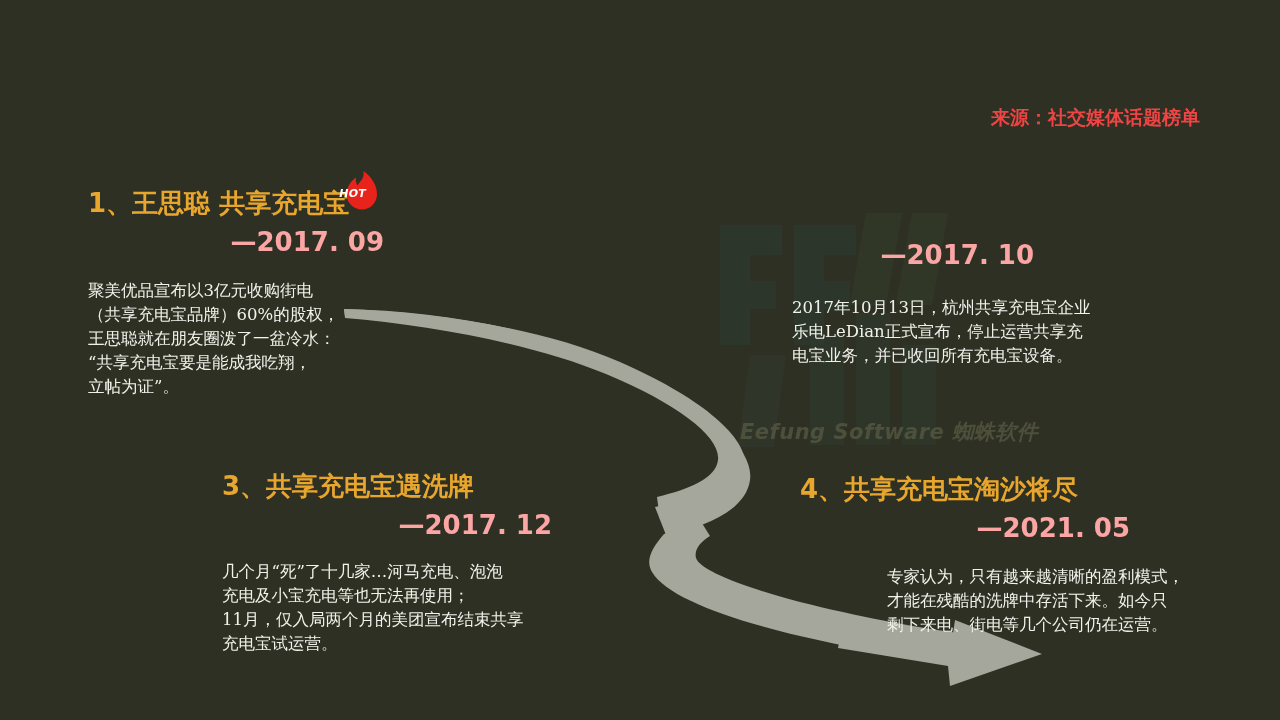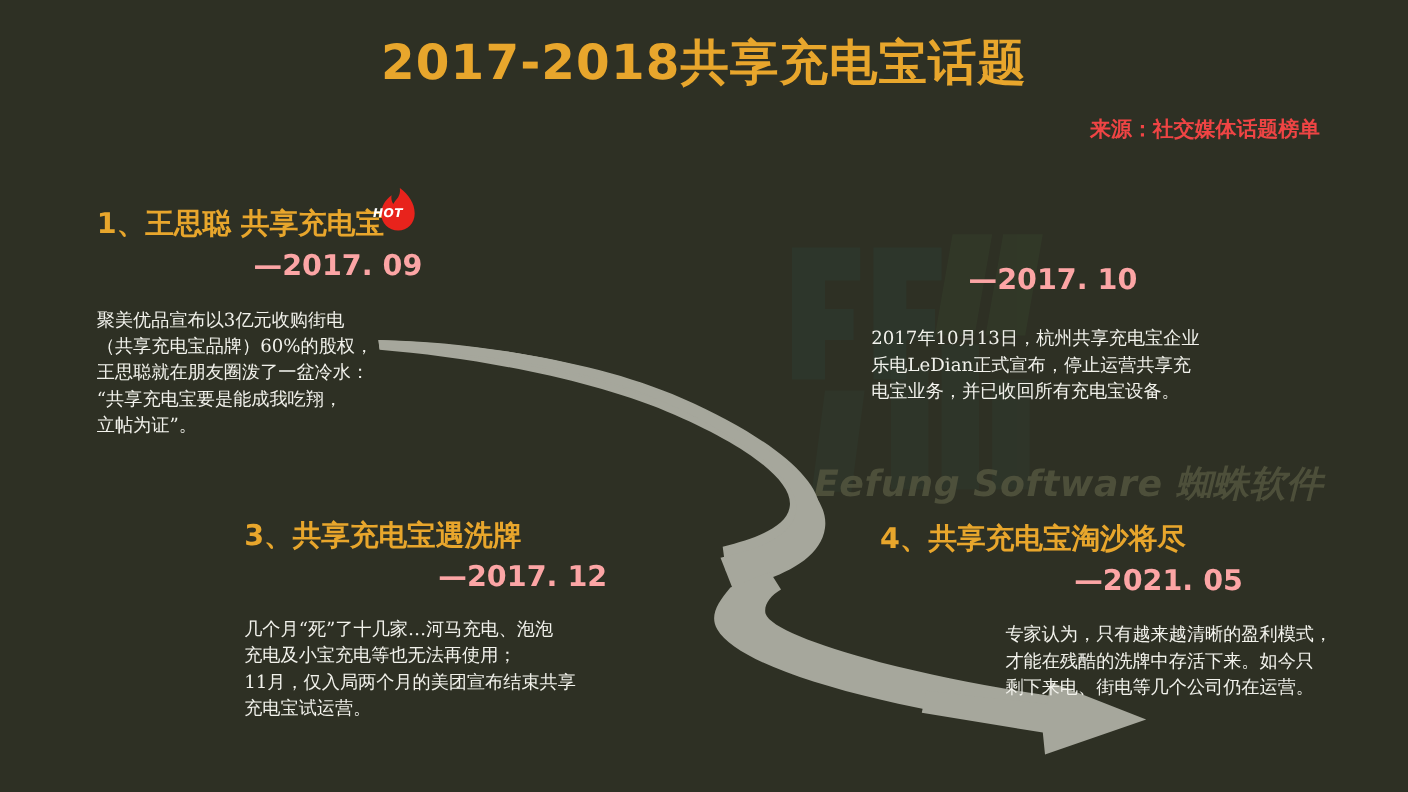--- a/index.html
+++ b/index.html
@@ -30,21 +30,21 @@
     height: 270px;
     opacity: 0.20;
   }
   .wm-text {
     position: absolute;
     left: 740px;
     top: 418px;
     font-family: "DejaVu Sans", sans-serif;
     font-style: italic;
     font-weight: bold;
-    font-size: 33px;
+    font-size: 21px;
     letter-spacing: 0.5px;
     color: #53553f;
     white-space: nowrap;
     opacity: 0.85;
     text-align: center;
   }
 
   
   .road {
     position: absolute;
@@ -132,21 +132,21 @@
   #sec2 { left: 672px; top: 234px; width: 370px; }
   #sec2 .sec-date { width: 362px; }
   #sec2 .sec-body { margin-top: 26px; margin-left: 120px; width: 340px; }
 
   #sec3 { left: 222px; top: 469px; width: 348px; }
   #sec3 .sec-date { width: 330px; }
   #sec3 .sec-body { margin-top: 20px; }
 
   #sec4 { left: 800px; top: 472px; width: 350px; }
   #sec4 .sec-date { width: 330px; }
-  #sec4 .sec-body { margin-top: 22px; margin-left: 114px; width: 340px; }
+  #sec4 .sec-body { margin-top: 22px; margin-left: 87px; width: 340px; }
 </style>
 </head>
 <body>
 
 <div id="slide">
 
   <div class="wm-layer">
     <svg class="wm-logo" viewBox="0 0 300 270">
       <g fill="#2b6b63" opacity="0.55">
         <polygon points="30,40 92,40 92,70 60,70 60,96 86,96 86,124 60,124 60,160 30,160"></polygon>
@@ -246,21 +246,20 @@
                L 966,634
                C 918,628 856,616 800,602
                C 740,586 700,570 696,558
                C 694,550 700,542 710,536
                L 700,520 Z"></path>
 
       <polygon points="955,620 1042,654 950,686 948,666 838,648 842,628 952,640"></polygon>
     </g>
   </svg>
 
-  <div class="title">2017-2018共享充电宝话题</div>
   <div class="source">来源：社交媒体话题榜单</div>
 
   <div class="sec" id="sec1">
     <div class="sec-head">
       <span>1、王思聪  共享充电宝</span>
       <span class="hot">
         <svg width="44" height="44" viewBox="0 0 44 44">
           <path d="M24.5 3 C 25.5 11 21 13 18.5 17.5 C 16.8 14.8 16.5 12 17 9.5
                    C 11.5 13.5 7.5 19.5 7.5 26 C 7.5 34.8 14.6 41.5 23 41.5
                    C 31.4 41.5 38 34.8 38 26 C 38 17 32.5 9 24.5 3 Z" fill="#e8231c"></path>

